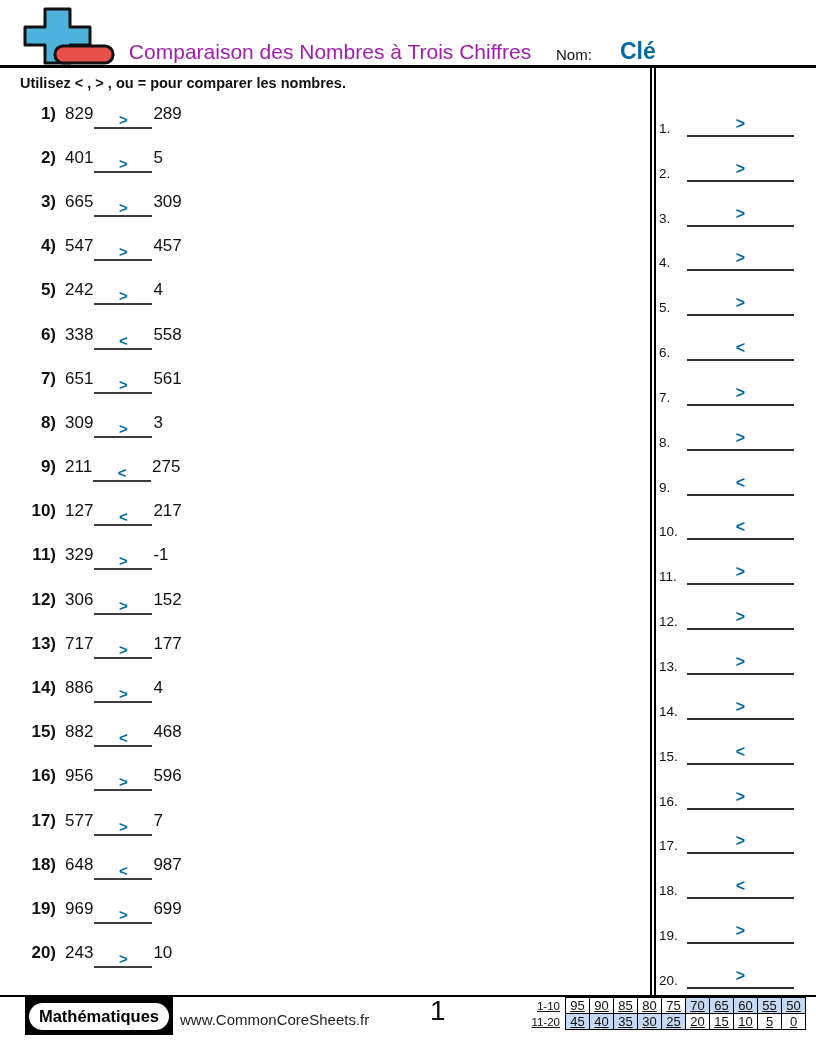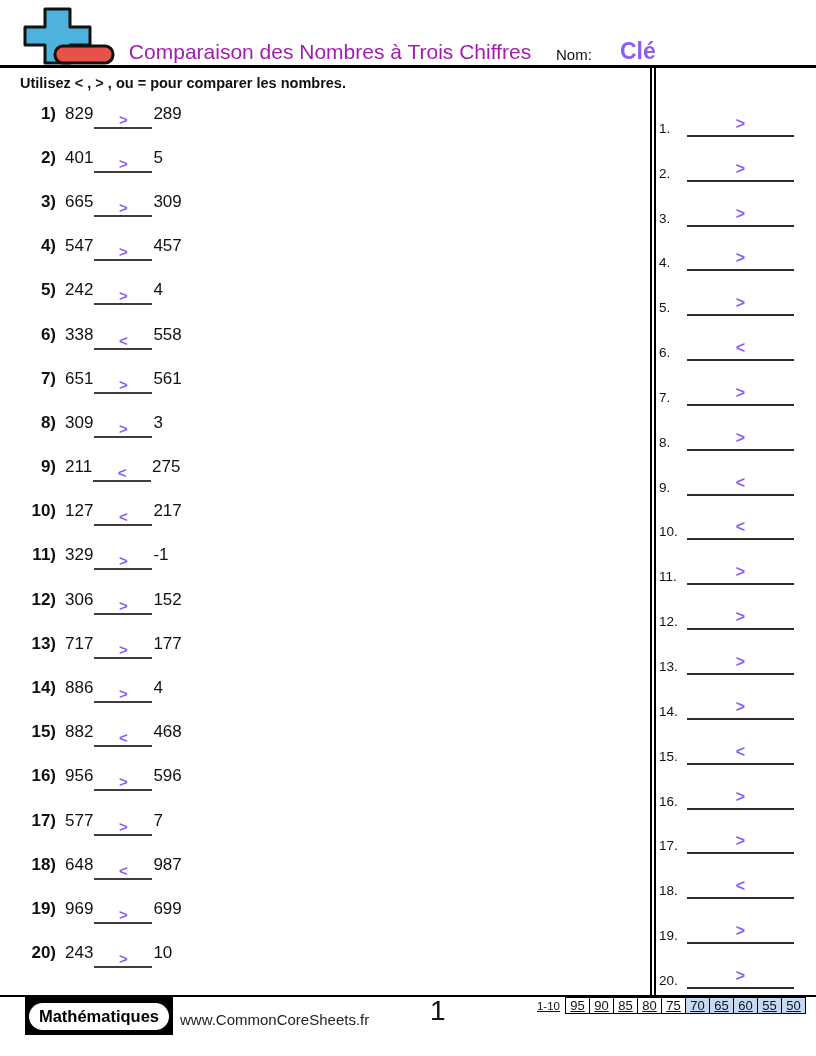--- a/index.html
+++ b/index.html
@@ -46,21 +46,21 @@
   .answers-header span {
     display:inline-block; font-size:19px; font-weight:bold; letter-spacing:1px;
     border-bottom:2px solid #000; padding:0 3px 2px;
   }
   .answers { position:absolute; left:659px; top:92px; width:135px; }
   .arow { height:44.85px; display:flex; align-items:flex-end; }
   .anum { width:28px; font-size:13.5px; line-height:17px; }
   .aline { flex:1; border-bottom:2px solid #2e2e2e; text-align:center; }
   .asym { display:block; font-size:16px; font-weight:bold; line-height:18px; padding-bottom:2px; }
 
-  .red { color:#8b5cf6; }
+  .red { color:#0369a1; }
 
   
   .footer-rule { position:absolute; left:0; right:0; top:995px; height:2px; background:#000; }
   .badge {
     position:absolute; left:25px; top:997px; width:148px; height:38px;
     background:#000; display:flex; align-items:center; justify-content:center;
   }
   .badge-pill {
     background:#fff; border-radius:16px; padding:4px 10px;
     font-size:16.5px; font-weight:bold; color:#000; white-space:nowrap;
@@ -296,16 +296,29 @@
           <td>90</td>
           <td>85</td>
           <td>80</td>
           <td>75</td>
           <td class="shaded">70</td>
           <td class="shaded">65</td>
           <td class="shaded">60</td>
           <td class="shaded">55</td>
           <td class="shaded">50</td>
         </tr>
+        <tr>
+          <td class="rlabel">11-20</td>
+          <td class="shaded">45</td>
+          <td class="shaded">40</td>
+          <td class="shaded">35</td>
+          <td class="shaded">30</td>
+          <td class="shaded">25</td>
+          <td>20</td>
+          <td>15</td>
+          <td>10</td>
+          <td>5</td>
+          <td>0</td>
+        </tr>
       </tbody>
     </table>
 
 </div>
 
 </body></html>

